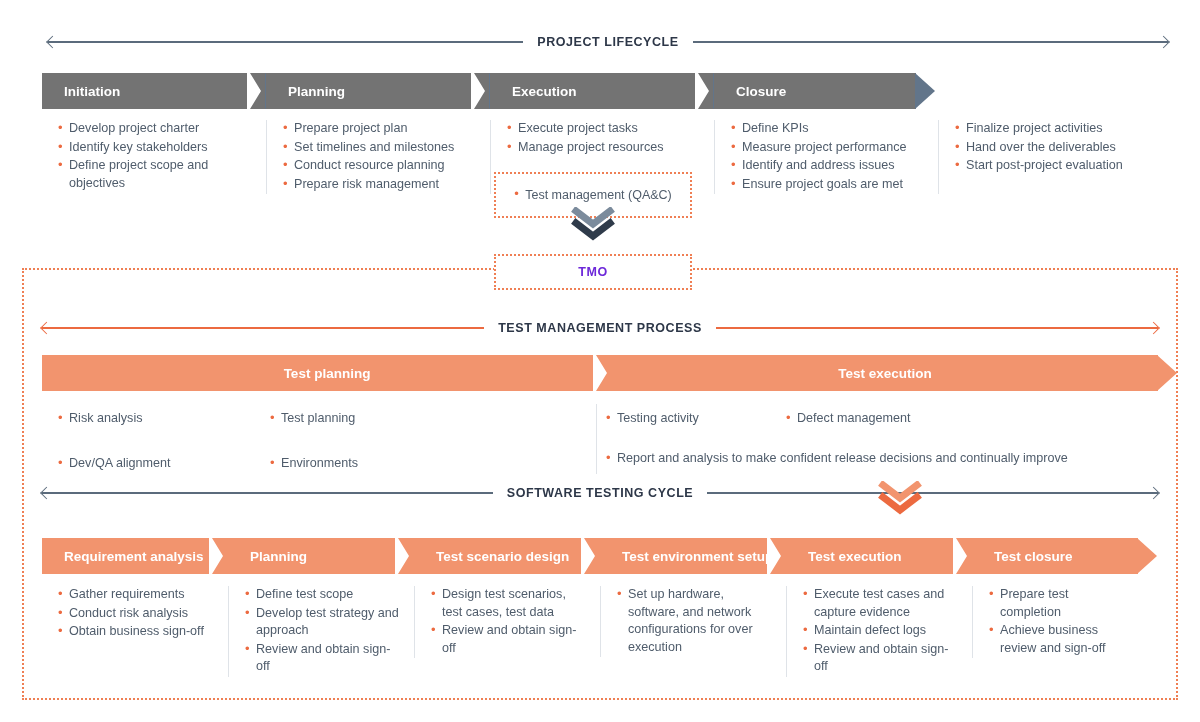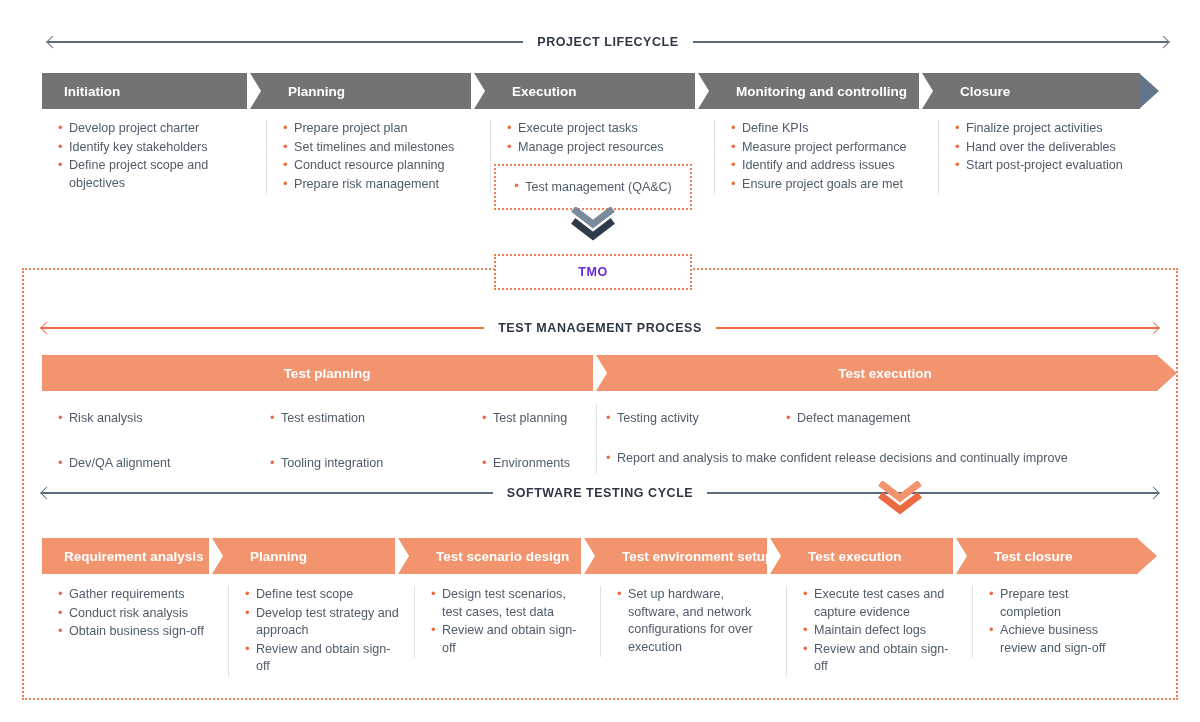--- a/index.html
+++ b/index.html
@@ -114,25 +114,20 @@
     <div class="chev slate" style="width:224px;">
       <span>Planning</span>
       <span class="notch"></span>
       <span class="tip"></span>
     </div>
     <div class="chev slate" style="width:224px;">
       <span>Execution</span>
       <span class="notch"></span>
       <span class="tip"></span>
     </div>
-    <div class="chev slate" style="width:224px;">
-      <span>Monitoring and controlling</span>
-      <span class="notch"></span>
-      <span class="tip"></span>
-    </div>
     <div class="chev slate" style="width:202px;">
       <span>Closure</span>
       <span class="tip"></span>
     </div>
   </div>
 
   <div class="cols" style="left:42px; top:120px; width:1118px;">
     <div class="col" style="width:224px; border-left:none;">
       <ul class="b">
         <li>Develop project charter</li>
@@ -164,21 +159,21 @@
     </div>
     <div class="col" style="width:202px;">
       <ul class="b">
         <li>Finalize project activities</li>
         <li>Hand over the deliverables</li>
         <li>Start post-project evaluation</li>
       </ul>
     </div>
   </div>
 
-  <div class="dotbox" style="left:494px; top:164px; width:198px; height:46px;">
+  <div class="dotbox" style="left:494px; top:172px; width:198px; height:46px;">
     <span class="t">Test management (QA&amp;C)</span>
   </div>
 
   <div class="dblchev" style="left:570px; top:207px;">
     <svg width="46" height="34" viewBox="0 0 46 34">
       <polyline points="6,4 23,17 40,4" fill="none" stroke="#7b8b9c" stroke-width="7" stroke-linecap="square"></polyline>
       <polyline points="6,16 23,29 40,16" fill="none" stroke="#2f3b4a" stroke-width="7" stroke-linecap="square"></polyline>
     </svg>
   </div>
 
@@ -210,26 +205,20 @@
 
   <div class="vline" style="left:596px; top:404px; height:70px;"></div>
 
   <div class="cols" style="left:42px; top:410px; width:554px;">
     <div class="col nobar" style="width:212px; border-left:none;">
       <ul class="b spaced">
         <li>Risk analysis</li>
         <li>Dev/QA alignment</li>
       </ul>
     </div>
-    <div class="col nobar" style="width:212px;">
-      <ul class="b spaced">
-        <li>Test estimation</li>
-        <li>Tooling integration</li>
-      </ul>
-    </div>
     <div class="col nobar" style="width:130px;">
       <ul class="b spaced">
         <li>Test planning</li>
         <li>Environments</li>
       </ul>
     </div>
   </div>
 
   <div class="cols" style="left:606px; top:410px; width:554px;">
     <div class="col nobar" style="width:180px; border-left:none; padding-left:0;">

